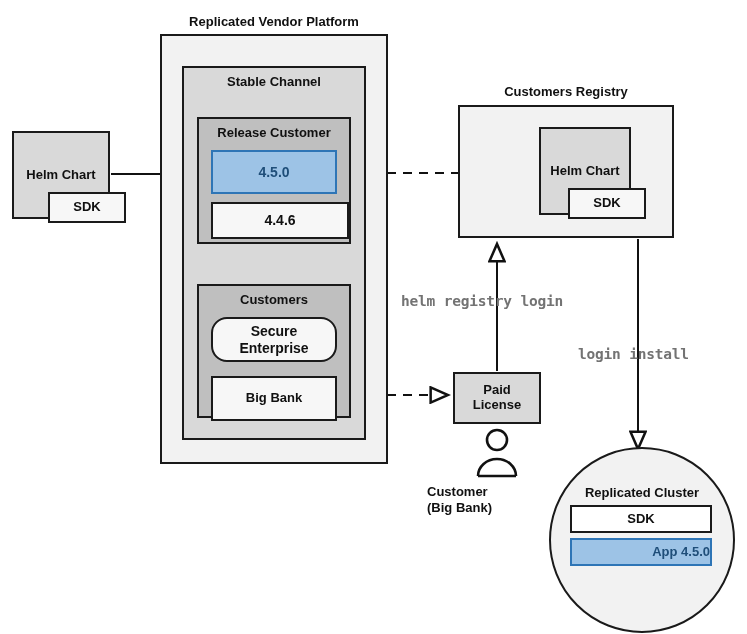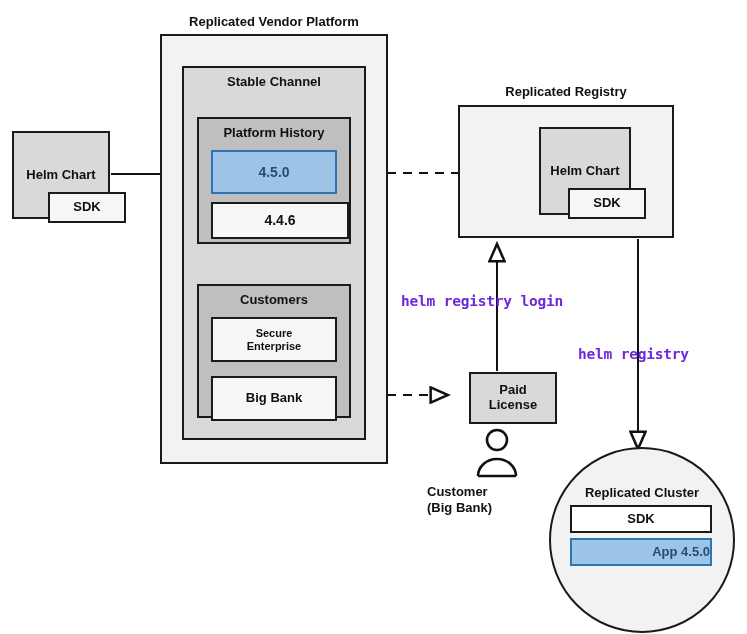--- a/index.html
+++ b/index.html
@@ -48,21 +48,21 @@
     text-align: center;
     font-weight: bold;
     font-size: 13px;
     color: #101010;
   }
   .cmd {
     position: absolute;
     font-family: "DejaVu Sans Mono", "Liberation Mono", monospace;
     font-size: 14.5px;
     font-weight: bold;
-    color: #6d28d9;
+    color: #737373;
     white-space: nowrap;
     letter-spacing: -0.2px;
   }
   .caption {
     position: absolute;
     font-size: 13px;
     font-weight: bold;
     color: #101010;
     text-align: left;
     white-space: nowrap;
@@ -82,33 +82,33 @@
   
   #platform-box  { left:160px; top:34px;  width:228px; height:430px; }
   #platform-title{ left:160px; top:14px;  width:228px; }
 
   #stable-box    { left:182px; top:66px;  width:184px; height:374px; }
   #relhist-box   { left:197px; top:117px; width:154px; height:127px; }
   #ver450        { left:211px; top:150px; width:126px; height:44px; font-size:14px; }
   #ver446        { left:211px; top:202px; width:138px; height:37px; font-size:14px; }
 
   #customers-box { left:197px; top:284px; width:154px; height:134px; }
-  #secure-ent    { left:211px; top:317px; width:126px; height:45px; font-size:11px; }
+  #secure-ent    { left:211px; top:317px; width:126px; height:45px; font-size:14px;border-radius:16px; }
   #big-bank      { left:211px; top:376px; width:126px; height:45px; font-size:13px; }
 
   #helm-src      { left:12px;  top:131px; width:98px;  height:88px;  font-size:13px;
                    align-items:center; justify-content:center; }
   #helm-src-sdk  { left:48px;  top:192px; width:78px;  height:31px;  font-size:13px; }
 
   #registry-box  { left:458px; top:105px; width:216px; height:133px; }
   #registry-title{ left:458px; top:84px;  width:216px; }
   #reg-helm      { left:539px; top:127px; width:92px;  height:88px;  font-size:13px; }
   #reg-helm-sdk  { left:568px; top:188px; width:78px;  height:31px;  font-size:13px; }
 
-  #paid-license  { left:453px; top:372px; width:88px;  height:52px;  font-size:13px;margin-left:16px; }
+  #paid-license  { left:453px; top:372px; width:88px;  height:52px;  font-size:13px; }
 
   #cluster-circle{ left:549px; top:447px; width:186px; height:186px; }
   #cluster-sdk   { left:570px; top:505px; width:142px; height:28px;  font-size:13px; }
   #cluster-app   { left:570px; top:538px; width:142px; height:28px;  font-size:13px;justify-content:flex-end; }
 
   #cmd-login     { left:401px; top:293px; }
   #cmd-install   { left:578px; top:346px; }
 
   #customer-caption { left:427px; top:484px; width:140px; }
 </style>
@@ -138,21 +138,21 @@
 
 <div class="title" id="platform-title">Replicated Vendor Platform</div>
 
 <div class="node fill-offwhite" id="platform-box"></div>
 
 <div class="node fill-light" id="stable-box">
   <span class="label-top">Stable Channel</span>
 </div>
 
 <div class="node fill-mid" id="relhist-box">
-  <span class="label-top">Platform History</span>
+  <span class="label-top">Release Customer</span>
 </div>
 
 <div class="node fill-blue" id="ver450">
   <span>4.5.0</span>
 </div>
 
 <div class="node fill-white" id="ver446">
   <span>4.4.6</span>
 </div>
 
@@ -171,21 +171,21 @@
   <span>Big Bank</span>
 </div>
 
 <div class="node fill-light" id="helm-src">
   <span>Helm Chart</span>
 </div>
 <div class="node fill-white" id="helm-src-sdk">
   <span>SDK</span>
 </div>
 
-<div class="title" id="registry-title">Replicated Registry</div>
+<div class="title" id="registry-title">Customers Registry</div>
 
 <div class="node fill-offwhite" id="registry-box"></div>
 
 <div class="node fill-light" id="reg-helm">
   <span>Helm Chart</span>
 </div>
 <div class="node fill-white" id="reg-helm-sdk">
   <span>SDK</span>
 </div>
 
@@ -201,21 +201,21 @@
   <path d="M 4 48 A 19 17 0 0 1 42 48" fill="none" stroke="#111111" stroke-width="2.6"></path>
   <line x1="4" y1="48" x2="42" y2="48" stroke="#111111" stroke-width="2.6"></line>
 </svg>
 
 <div class="caption" id="customer-caption">
   <span>Customer</span><br>
   <span>(Big Bank)</span>
 </div>
 
 <div class="cmd" id="cmd-login">helm registry login</div>
-<div class="cmd" id="cmd-install">helm registry</div>
+<div class="cmd" id="cmd-install">login install</div>
 
 <div class="node circle fill-offwhite" id="cluster-circle">
   <span style="position:absolute;top:37px;left:0;width:100%;text-align:center;font-size:13px;">Replicated Cluster</span>
 </div>
 
 <div class="node" style="background:#ffffff;" id="cluster-sdk">
   <span>SDK</span>
 </div>
 
 <div class="node fill-blue" id="cluster-app">

